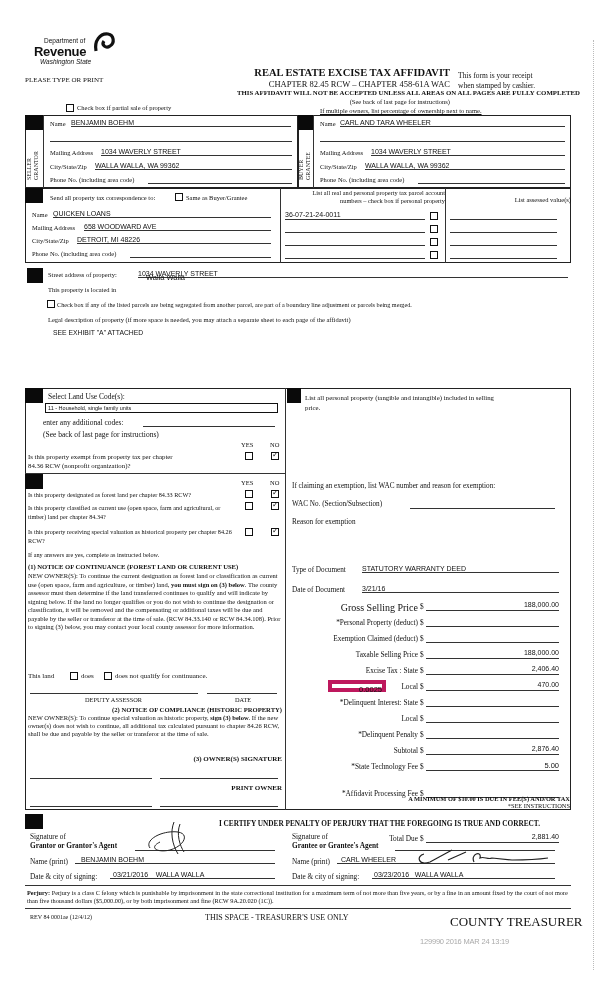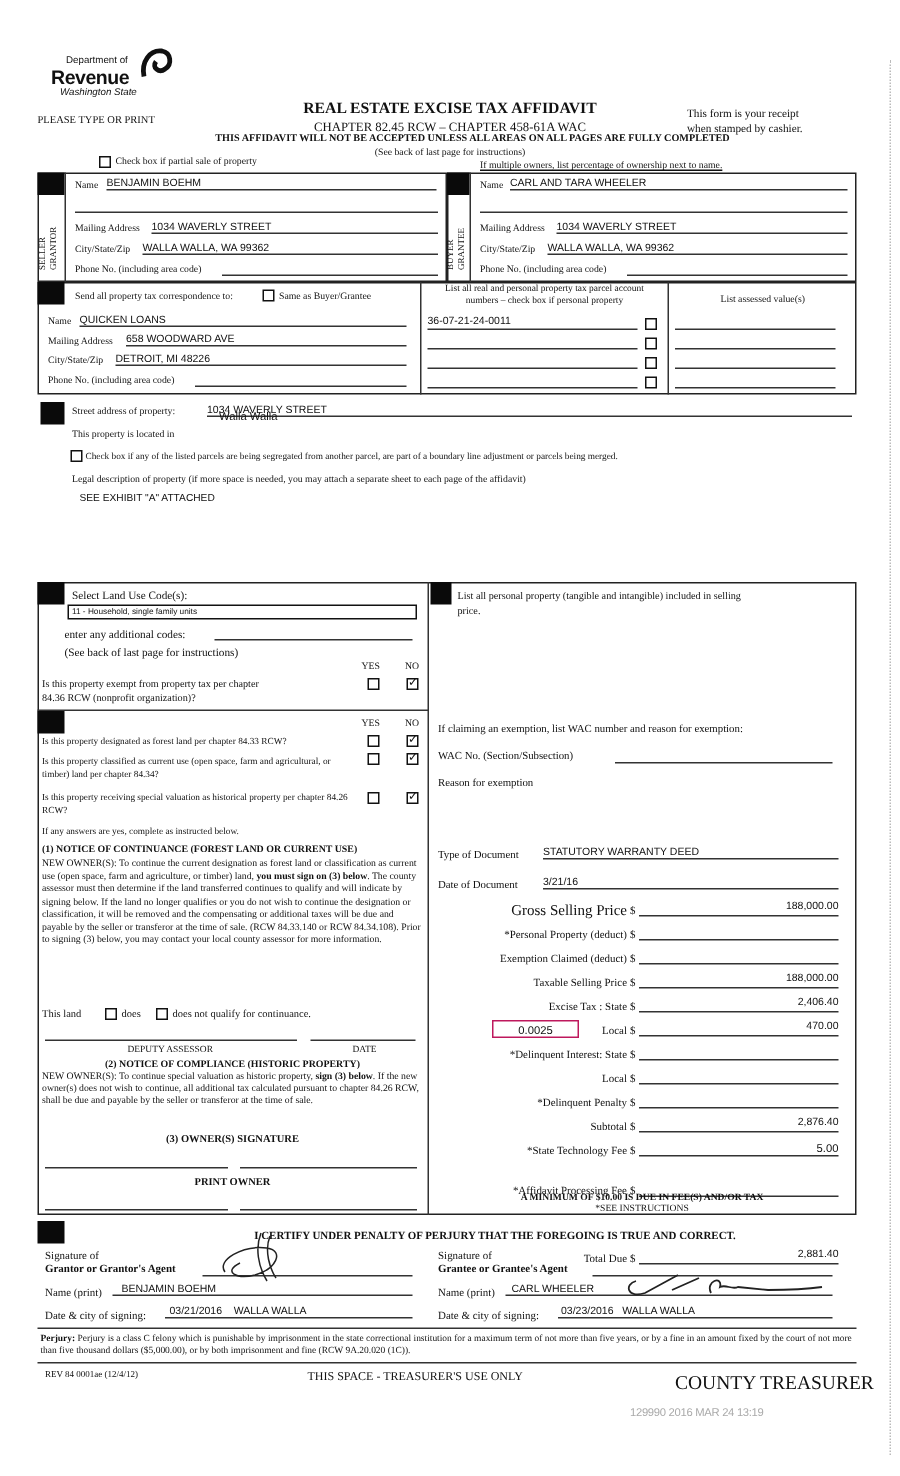--- a/index.html
+++ b/index.html
@@ -11,21 +11,21 @@
   .bold { font-weight: bold; }
   .blk { position: absolute; background: #0a0a0a; }
   .box { position: absolute; border: 1px solid #222; }
   .hl { position: absolute; height: 1px; background: #333; }
   .vl { position: absolute; width: 1px; background: #333; }
   .cb { position: absolute; width: 8px; height: 8px; border: 1px solid #111; background: #fff; }
   .cb.checked::after { content: "\2713"; position: absolute; left: 0px; top: -3px; font-size: 8px; font-family: "DejaVu Sans", sans-serif; }
   .fv { font-family: "Liberation Sans", sans-serif; font-size: 7px; color: #111; }
   .lbl { font-size: 6.5px; }
   .right { text-align: right; }
-  .center { text-align: center; }
+  .center { text-align: right; }
   .scan-edge { position: absolute; right: 6px; top: 40px; width: 1px; height: 930px; border-left: 1px dotted #bbb; }
 </style>
 </head>
 <body>
 
 <div class="scan-edge"></div>
 
 <div class="abs" style="left:34px;top:35px;width:80px;height:36px;">
   <div class="abs sans" style="left:10px;top:2px;font-size:6.5px;">Department of</div>
   <div class="abs sans bold" style="left:0px;top:9px;font-size:13px;letter-spacing:-0.3px;">Revenue</div>
@@ -224,21 +224,21 @@
     <span class="abs serif right" style="left:0;width:128px;font-size:7.3px;top:2px;">Taxable Selling Price</span>
     <span class="abs serif" style="left:130px;top:2px;font-size:7.3px;">$</span>
     <span class="abs fv right" style="left:136px;width:133px;top:1px;border-bottom:1px solid #333;height:10px;">188,000.00</span>
   </div>
   <div style="position:absolute;top:64px;left:0;width:275px;height:14px;">
     <span class="abs serif right" style="left:0;width:128px;font-size:7.3px;top:2px;">Excise Tax : State</span>
     <span class="abs serif" style="left:130px;top:2px;font-size:7.3px;">$</span>
     <span class="abs fv right" style="left:136px;width:133px;top:1px;border-bottom:1px solid #333;height:10px;">2,406.40</span>
   </div>
   <div style="position:absolute;top:80px;left:0;width:275px;height:14px;">
-    <span class="abs fv center" style="left:38px;top:0px;width:58px;height:12px;border:1px solid #be185d;font-size:7.5px;line-height:11px;">0.0025</span>
+    <span class="abs fv center" style="left:38px;top:0px;width:58px;height:12px;border:4px solid #be185d;font-size:7.5px;line-height:11px;">0.0025</span>
     <span class="abs serif right" style="left:0;width:128px;font-size:7.3px;top:2px;">Local</span>
     <span class="abs serif" style="left:130px;top:2px;font-size:7.3px;">$</span>
     <span class="abs fv right" style="left:136px;width:133px;top:1px;border-bottom:1px solid #333;height:10px;">470.00</span>
   </div>
   <div style="position:absolute;top:96px;left:0;width:275px;height:14px;">
     <span class="abs serif right" style="left:0;width:128px;font-size:7.3px;top:2px;">*Delinquent Interest: State</span>
     <span class="abs serif" style="left:130px;top:2px;font-size:7.3px;">$</span>
     <span class="abs fv right" style="left:136px;width:133px;top:1px;border-bottom:1px solid #333;height:10px;"></span>
   </div>
   <div style="position:absolute;top:112px;left:0;width:275px;height:14px;">

